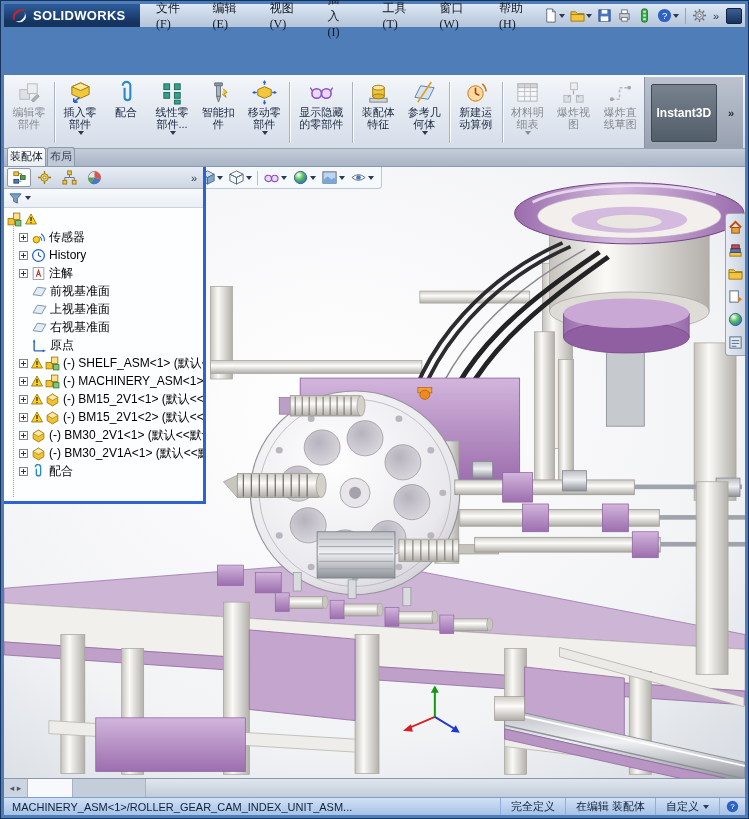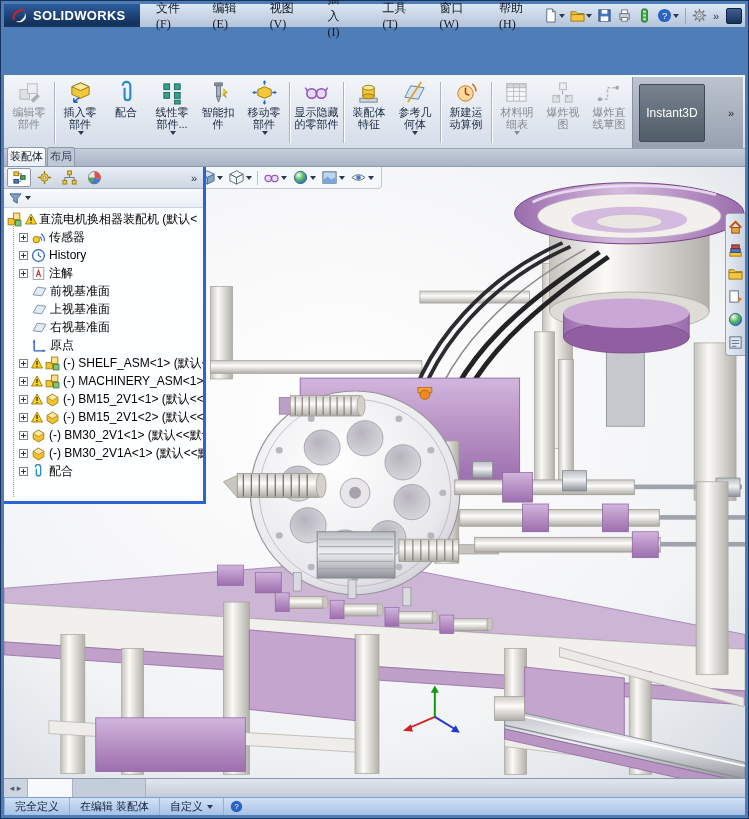--- a/index.html
+++ b/index.html
@@ -31,22 +31,22 @@
   
   .cmrow { height:74px; flex:none; display:flex; align-items:stretch; padding:2px 2px 0 2px;
     background:linear-gradient(180deg,#f3f6fa,#d5dde9); border-bottom:1px solid #96a2b5;margin-top:48px; }
   .cmbtn { min-width:46px; max-width:58px; padding:3px 2px 1px; display:flex; flex-direction:column;
     align-items:center; text-align:center; font-size:11px; line-height:1.12; color:#18273f;
     border-radius:2px; }
   .cmbtn svg { width:25px; height:25px; flex:none; }
   .cmbtn .lbl { margin-top:1px; }
   .cmbtn.disabled { filter:grayscale(1); opacity:.5; }
   .cmsep { width:1px; background:#a9b3c3; box-shadow:1px 0 0 #fdfdfe; margin:5px 2px; flex:none; }
-  .cmdark { flex:1; display:flex; align-items:center; gap:20px; padding:4px 6px;
-    background:linear-gradient(180deg,#bcc3cf,#98a1b0); border-left:1px solid #8b94a3; }
+  .cmdark { flex:1; display:flex; align-items:center; gap:8px; padding:4px 6px;
+    background:linear-gradient(180deg,#bcc3cf,#98a1b0); border-left:1px solid #8b94a3;font-weight:bold; }
   .cmbtn.pressed { background:linear-gradient(180deg,#78828f,#525d6a); color:#fff;
     border:1px solid #3e4956; min-width:66px; height:58px; justify-content:center; font-size:12px; }
   .cmdark .ovf { margin-left:auto; color:#1c2636; }
 
   
   .tabrow { height:18px; flex:none; display:flex; align-items:flex-end; padding-left:3px;
     background:linear-gradient(180deg,#c5cdda,#a9b4c6); border-bottom:1px solid #8c98ac; }
   .tab { font-size:11px; padding:1px 2px 2px; border:1px solid #8c98ac; border-bottom:none;
     border-radius:3px 3px 0 0; background:#bfc8d5; color:#2c3a50; margin-right:1px; }
   .tab.active { background:linear-gradient(#fcfdfe,#e9eef5); color:#101824; }
@@ -728,21 +728,20 @@
                 <rect x="8" y="8" width="5" height="5" fill="#7ec87e" stroke="#3a7a3a" stroke-width="0.8"></rect>
               </svg>
             </span>
           <span class="ticon warn">
               <svg viewBox="0 0 12 12">
                 <polygon points="6,1 11.5,11 0.5,11" fill="#ffd21e" stroke="#8a6d00" stroke-width="0.8"></polygon>
                 <rect x="5.4" y="4" width="1.2" height="4" fill="#222"></rect>
                 <rect x="5.4" y="9" width="1.2" height="1.2" fill="#222"></rect>
               </svg>
             </span>
-          <span class="tlabel">直流电机换相器装配机 (默认&lt;</span>
         </div>
 
         <div class="trow child">
           <span class="expbox">
               <svg viewBox="0 0 7 7">
                 <path d="M1 3.5h5M3.5 1v5" stroke="#333" stroke-width="1"></path>
               </svg>
             </span>
           <span class="ticon">
               <svg viewBox="0 0 14 14">
@@ -975,20 +974,21 @@
     <span class="dtab">
       <svg viewBox="0 0 12 12">
           <circle cx="6" cy="6" r="4.5" fill="#ffd9a0" stroke="#d07010" stroke-width="0.8"></circle>
           <path d="M6 6V3.2M6 6l2 1.2" stroke="#a04000" stroke-width="1"></path>
         </svg>
       <span>运动算例1</span>
     </span>
   </div>
 
   <div class="statusbar">
+    <span class="stpath">MACHINERY_ASM&lt;1&gt;/ROLLER_GEAR_CAM_INDEX_UNIT_ASM...</span>
     <span class="stseg">完全定义</span>
     <span class="stseg">在编辑 装配体</span>
     <span class="stseg">
       <span>自定义</span>
       <span class="dd"></span>
     </span>
     <span class="sthelp">
       <svg viewBox="0 0 16 16">
           <circle cx="8" cy="8" r="7" fill="#2b62c4"></circle>
           <text x="8" y="11.5" font-size="10" fill="#fff" text-anchor="middle">?</text>

